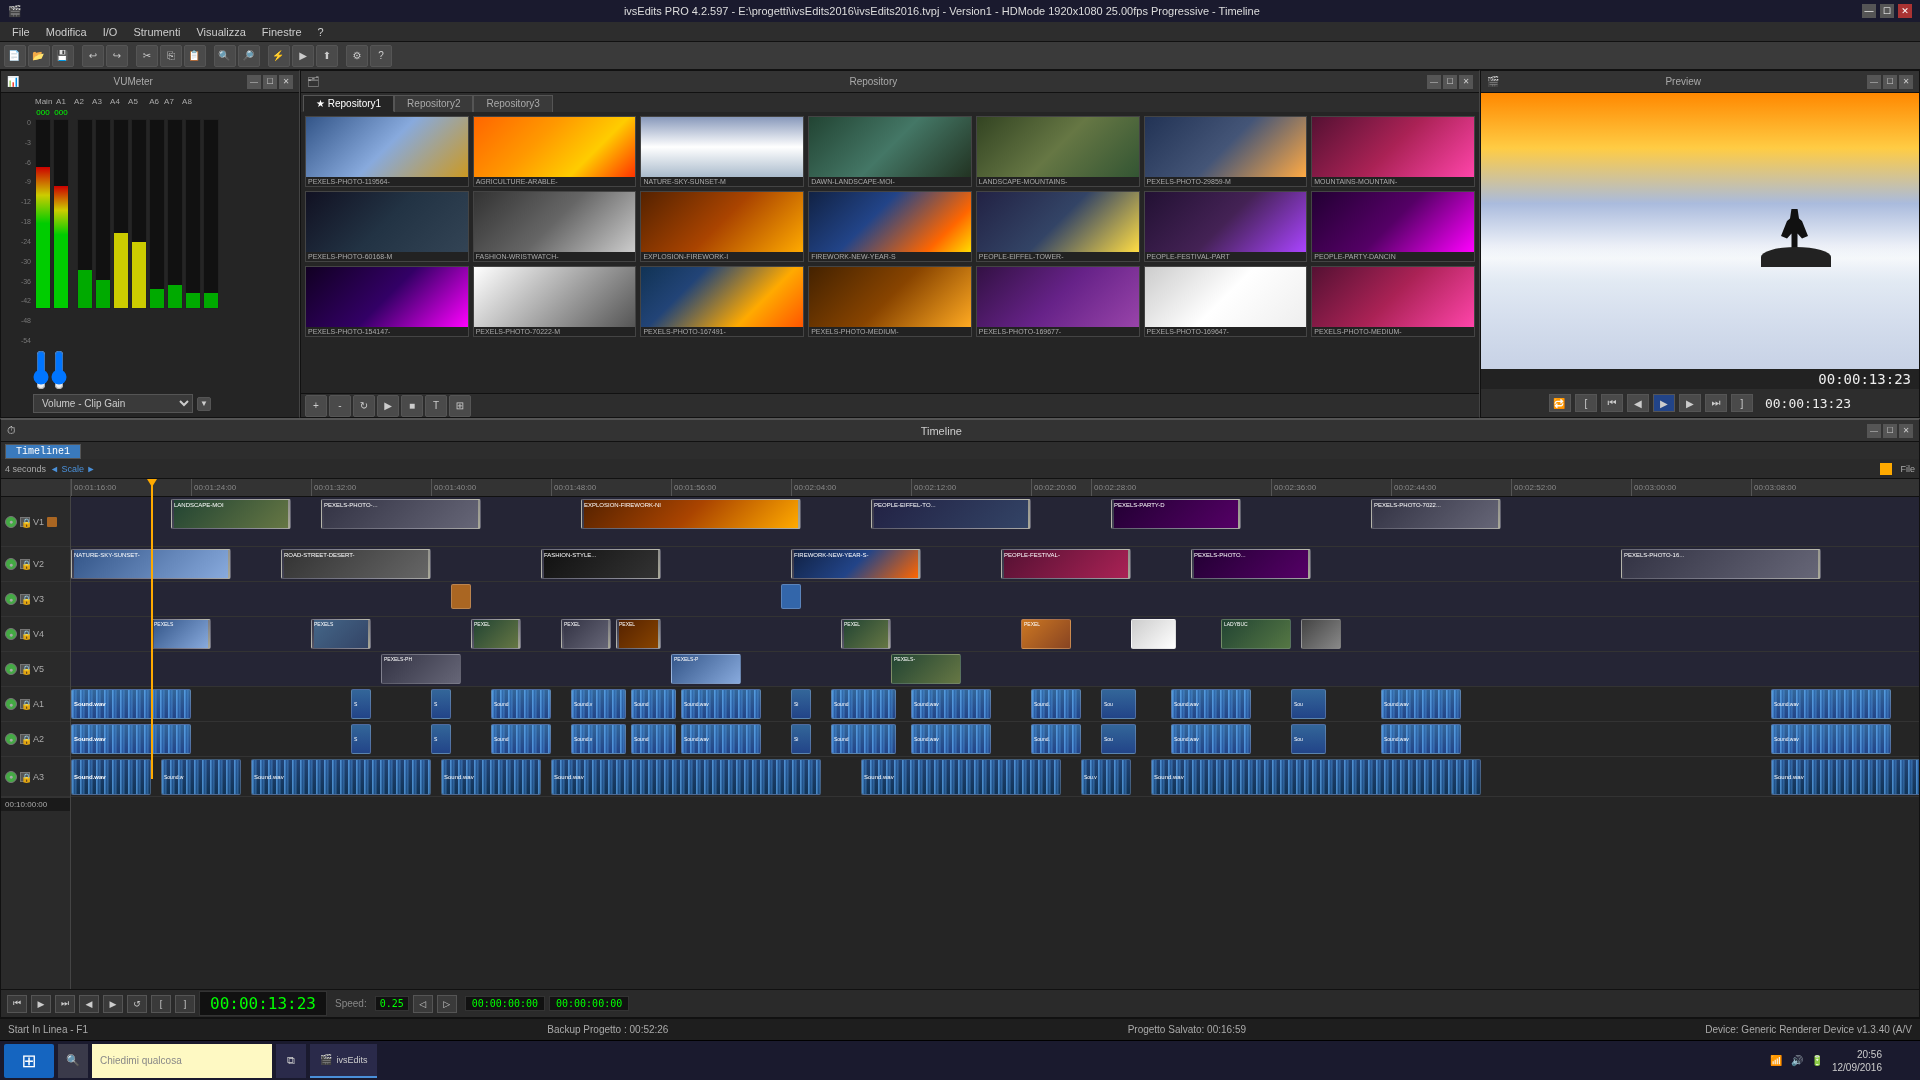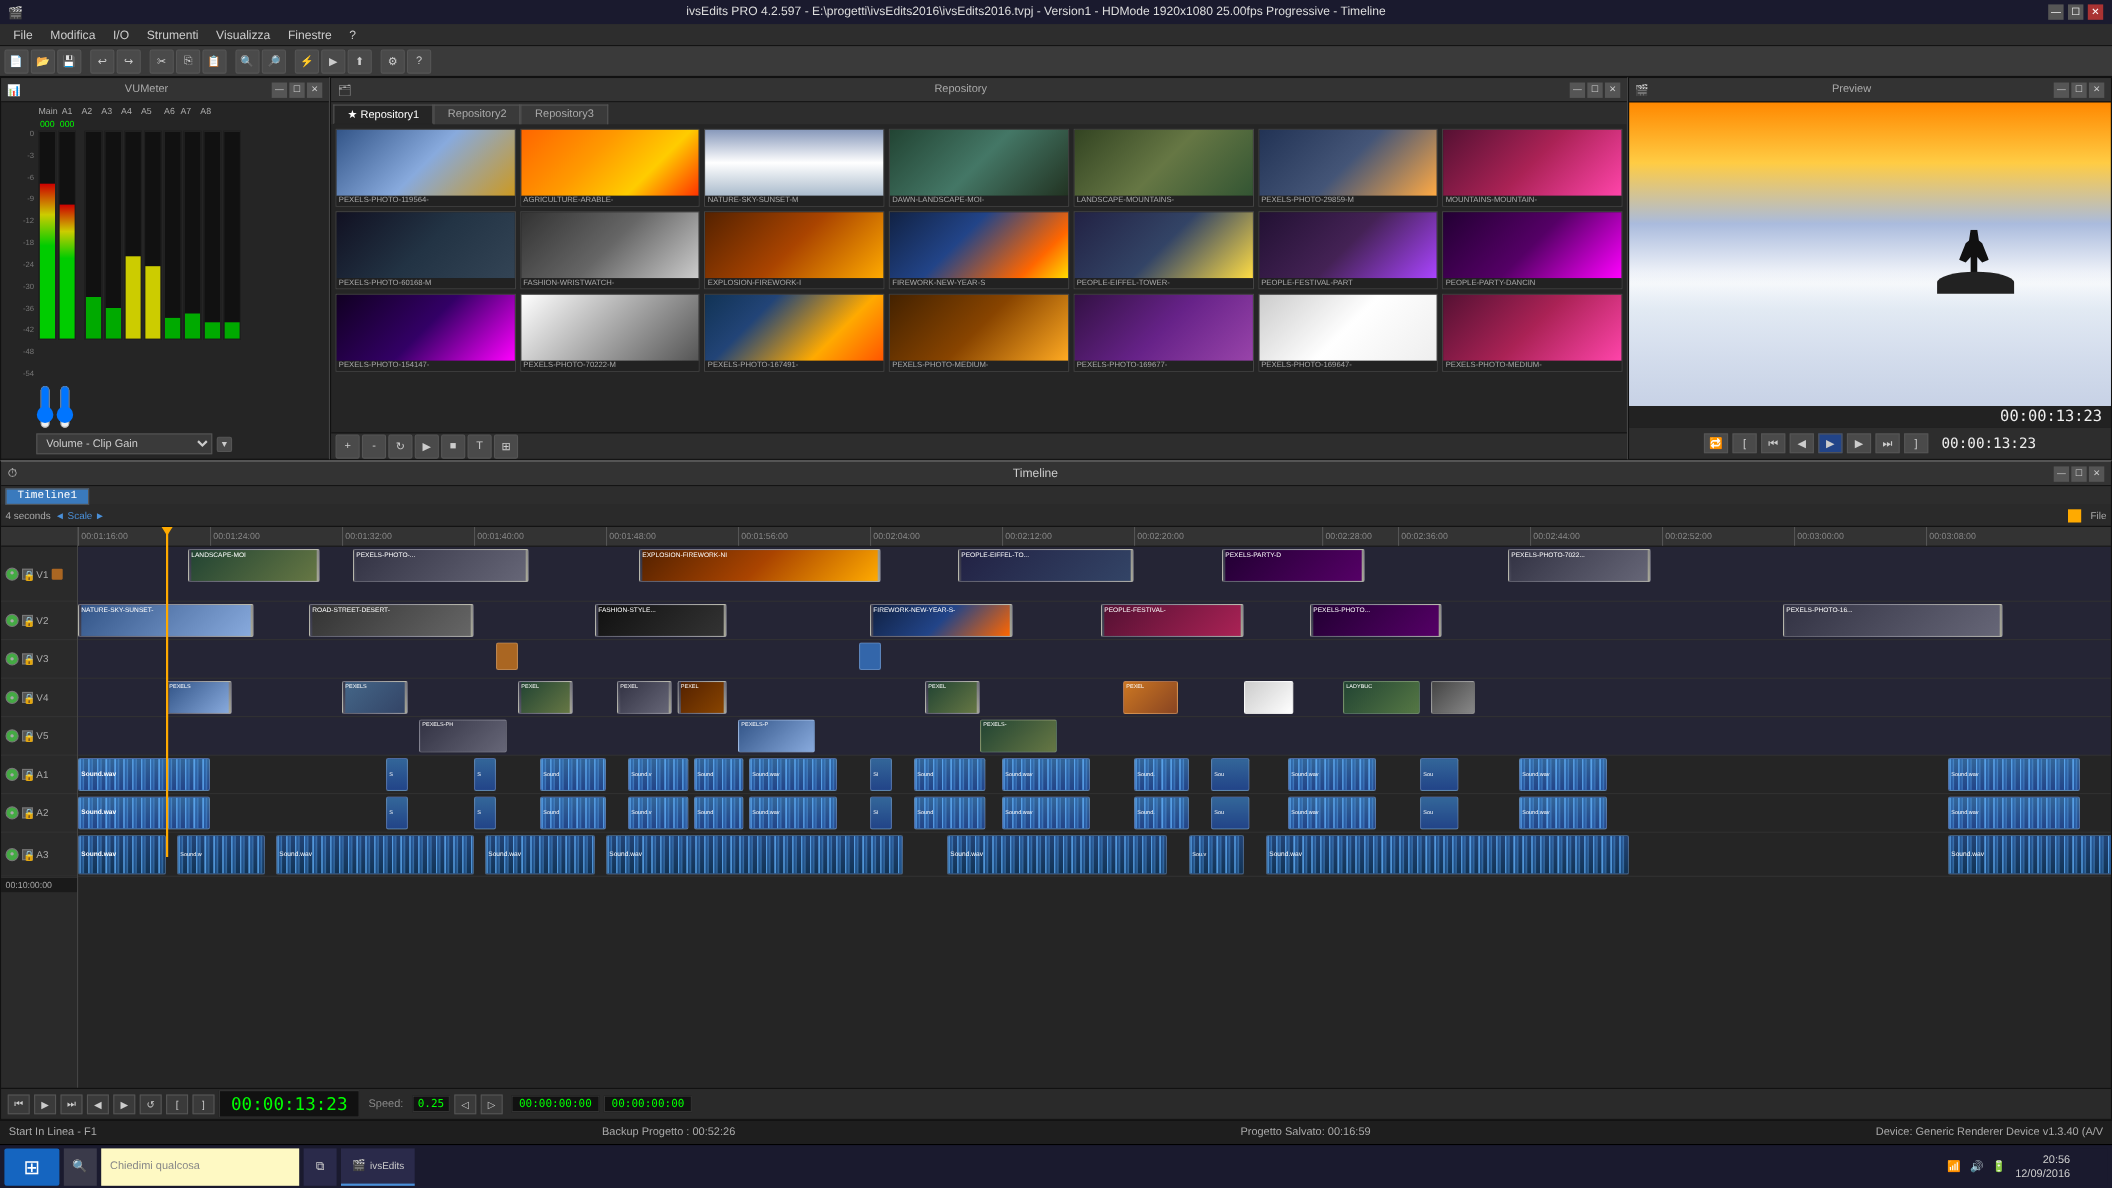--- a/index.html
+++ b/index.html
@@ -908,21 +908,21 @@
       <div id="ruler">
         <div class="ruler-mark" style="left:0px;">00:01:16:00</div>
         <div class="ruler-mark" style="left:120px;">00:01:24:00</div>
         <div class="ruler-mark" style="left:240px;">00:01:32:00</div>
         <div class="ruler-mark" style="left:360px;">00:01:40:00</div>
         <div class="ruler-mark" style="left:480px;">00:01:48:00</div>
         <div class="ruler-mark" style="left:600px;">00:01:56:00</div>
         <div class="ruler-mark" style="left:720px;">00:02:04:00</div>
         <div class="ruler-mark" style="left:840px;">00:02:12:00</div>
         <div class="ruler-mark" style="left:960px;">00:02:20:00</div>
-        <div class="ruler-mark" style="left:1131px;">00:02:28:00</div>
+        <div class="ruler-mark" style="left:1020px;">00:02:28:00</div>
         <div class="ruler-mark" style="left:1200px;">00:02:36:00</div>
         <div class="ruler-mark" style="left:1320px;">00:02:44:00</div>
         <div class="ruler-mark" style="left:1440px;">00:02:52:00</div>
         <div class="ruler-mark" style="left:1560px;">00:03:00:00</div>
         <div class="ruler-mark" style="left:1680px;">00:03:08:00</div>
 
         <div id="playhead" style="height:300px; left:80px;">
           <div style="width:0; height:0; border-left:5px solid transparent; border-right:5px solid transparent; border-top:8px solid #ffaa00; margin-left:-4px;"></div>
         </div>
       </div>

